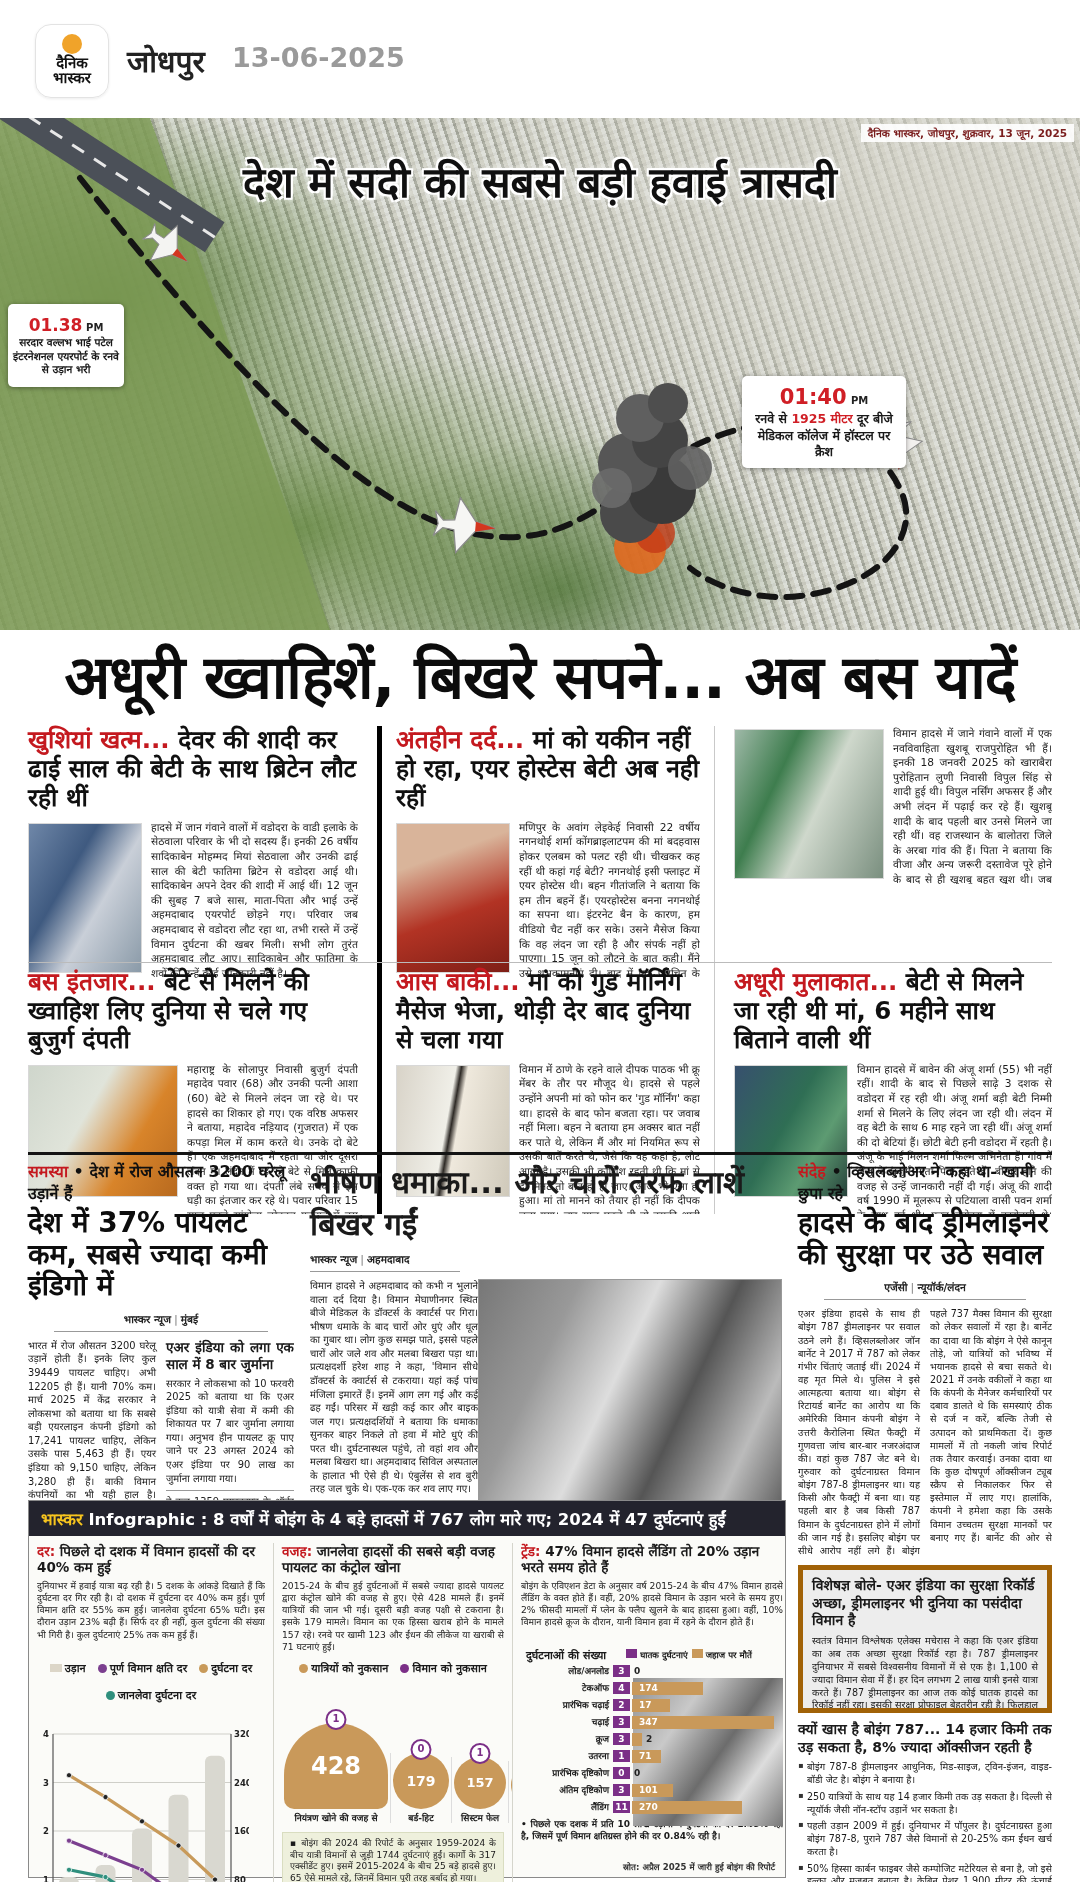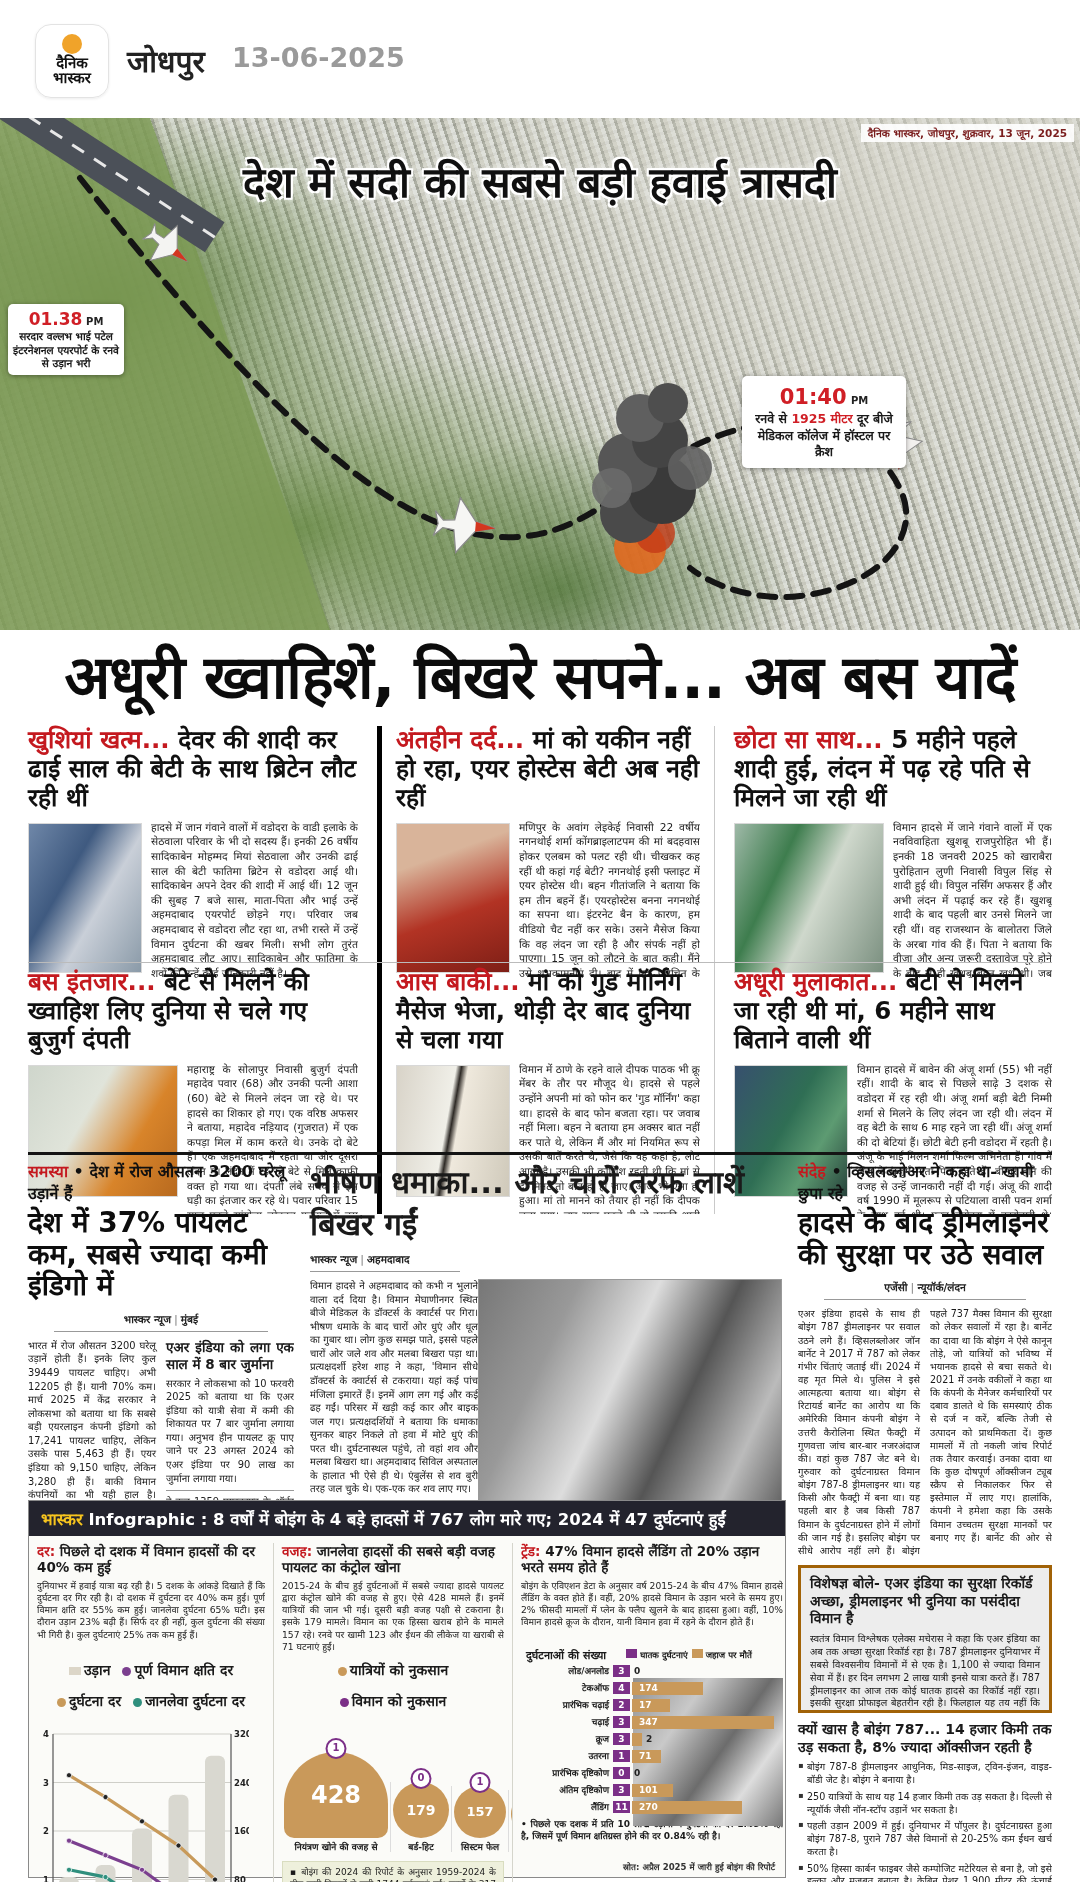--- a/index.html
+++ b/index.html
@@ -18,21 +18,21 @@
       radial-gradient(ellipse 430px 280px at 10% 35%, rgba(86,124,52,.95), rgba(86,124,52,0) 70%),
       radial-gradient(ellipse 520px 300px at 28% 80%, rgba(98,134,62,.85), rgba(98,134,62,0) 70%),
       radial-gradient(ellipse 330px 220px at 52% 92%, rgba(74,112,52,.8), transparent 70%),
       radial-gradient(ellipse 700px 420px at 88% 15%, rgba(216,214,204,.7), transparent 75%),
       repeating-linear-gradient(72deg, rgba(255,255,255,.55) 0 4px, rgba(148,148,138,.38) 4px 7px, rgba(233,230,220,.5) 7px 11px),
       repeating-linear-gradient(-18deg, rgba(110,112,102,.28) 0 3px, transparent 3px 8px);}
   #photo-credit{right:6px;top:6px;background:rgba(255,255,255,.9);color:#7a1d1d;font-size:10.5px;font-weight:700;padding:2px 7px;}
   #photo-headline{left:0;top:34px;width:100%;text-align:center;font-size:42px;font-weight:800;color:#101010;
     text-shadow:-2px -2px 0 #fff,2px -2px 0 #fff,-2px 2px 0 #fff,2px 2px 0 #fff,0 0 10px #fff;}
   .callout{background:#fff;border-radius:5px;box-shadow:0 1px 5px rgba(0,0,0,.4);text-align:center;font-weight:700;}
-  #co-left{left:8px;top:186px;width:106px;padding:4px 5px;font-size:10.5px;line-height:1.3;}
+  #co-left{left:8px;top:186px;width:106px;padding:10px 5px;font-size:10.5px;line-height:1.3;}
   #co-right{left:742px;top:258px;width:150px;padding:8px 7px;font-size:12.5px;line-height:1.3;}
   .t-red{color:#d01f26;}
   .co-time{font-size:17px;font-weight:800;color:#d01f26;}
   #co-right .co-time{font-size:21px;}
   .co-ampm{font-size:10px;color:#222;font-weight:700;}
   
   #main-headline{left:0;top:634px;width:1080px;text-align:center;font-size:60px;font-weight:800;color:#0c0c0c;letter-spacing:-1px;}
   
   .srow{left:28px;width:1024px;display:grid;grid-template-columns:330px 338px 318px;column-gap:19px;}
   #row1{top:726px;height:234px;}
@@ -66,39 +66,39 @@
   #sec-pilot .twocol{height:226px;}
   #sec-blast{left:310px;top:1160px;width:470px;}
   #sec-blast h2{font-size:31px;margin:0 0 5px;font-weight:800;}
   #blast-flex{display:flex;}
   #blast-body{width:168px;font-size:9.9px;line-height:1.37;text-align:justify;height:262px;overflow:hidden;}
   #blast-fig{flex:1;}
   #blast-photo{width:100%;height:222px;border:1px solid #999;background:linear-gradient(115deg,#777,#999 25%,#ddd 45%,#555 65%,#bbb 85%,#666);filter:grayscale(1);}
   #blast-cap{font-size:10px;font-weight:700;margin-top:4px;color:#222;}
   #sec-dream{left:798px;top:1160px;width:254px;}
   #sec-dream .twocol{height:250px;font-size:9.6px;}
-  #expert-box{background:#ededed;border:3px solid #a16207;padding:7px 9px;margin-top:8px;height:148px;overflow:hidden;box-sizing:border-box;}
+  #expert-box{background:#ededed;border:5px solid #a16207;padding:7px 9px;margin-top:8px;height:148px;overflow:hidden;box-sizing:border-box;}
   #expert-box h3{margin:0 0 5px;font-size:14px;line-height:1.25;font-weight:800;}
   #expert-box p{margin:0;font-size:9.6px;line-height:1.35;text-align:justify;}
   #boeing{margin-top:8px;}
   #boeing h3{margin:0 0 5px;font-size:14px;line-height:1.25;font-weight:800;}
   #boeing ul{margin:0;padding:0;list-style:none;font-size:9.6px;line-height:1.33;text-align:justify;height:160px;overflow:hidden;}
   #boeing li{margin-bottom:4px;padding-left:9px;position:relative;}
   #boeing li:before{content:"▪";position:absolute;left:0;top:0;color:#333;font-size:8px;}
   
   #infog{left:28px;top:1500px;width:758px;height:378px;border:1px solid #8a8a8a;background:#fbfbf8;box-sizing:border-box;}
   #infog-hdr{background:#23232d;color:#fff;font-size:16.5px;font-weight:800;padding:6px 12px;white-space:nowrap;overflow:hidden;}
   #infog-hdr .brand{color:#f7c51e;}
   #infog-cols{display:grid;grid-template-columns:228px 240px 262px;column-gap:8px;padding:7px 8px;}
   .icol{overflow:hidden;}
   .icol.c2{border-left:1px solid #d5d5cc;border-right:1px solid #d5d5cc;padding:0 8px;}
   .ihead{font-size:13.5px;font-weight:800;line-height:1.22;margin-bottom:4px;}
   .ihead .ihk{color:#c4191f;}
   .ibody{font-size:9.2px;line-height:1.32;text-align:justify;color:#222;overflow:hidden;}
-  .ileg{display:flex;gap:12px;justify-content:center;font-size:14px;font-weight:700;margin:4px 0 12px;flex-wrap:wrap;}
+  .ileg{display:flex;gap:12px;justify-content:center;font-size:11px;font-weight:700;margin:4px 0 20px;flex-wrap:wrap;}
   .ileg .sw{display:inline-block;width:9px;height:9px;border-radius:50%;margin-right:3px;vertical-align:-1px;}
   .ileg .swb{display:inline-block;width:12px;height:8px;margin-right:3px;}
   
   #chart-cause{display:flex;align-items:flex-end;justify-content:space-between;margin-top:14px;min-height:128px;}
   .bub{position:relative;text-align:center;flex:0 0 auto;padding:0 2px;}
   .bub+.bub{border-left:1px solid #ddd;}
   .bubc{background:#c9995a;color:#fff;font-weight:800;display:flex;align-items:center;justify-content:center;margin:0 auto;}
   .bubbadge{position:absolute;top:-14px;left:50%;transform:translateX(-50%);width:17px;height:17px;border-radius:50%;background:#fff;border:2px solid #7b2f87;color:#7b2f87;font-size:10px;font-weight:800;line-height:16px;text-align:center;}
   .bublab{font-size:9px;font-weight:700;line-height:1.15;margin-top:4px;}
   #cause-note{background:#eef0dc;border:1px solid #d9ddc0;padding:5px 7px;font-size:9px;line-height:1.3;text-align:justify;margin-top:9px;height:66px;overflow:hidden;box-sizing:border-box;}
@@ -187,21 +187,20 @@
     <h2><span class="kick">खुशियां खत्म...</span><span> देवर की शादी कर ढाई साल की बेटी के साथ ब्रिटेन लौट रही थीं</span></h2>
     <div class="sphoto p1"></div>
     <p class="btxt" style="margin:0">हादसे में जान गंवाने वालों में वडोदरा के वाडी इलाके के सेठवाला परिवार के भी दो सदस्य हैं। इनकी 26 वर्षीय सादिकाबेन मोहम्मद मियां सेठवाला और उनकी ढाई साल की बेटी फातिमा ब्रिटेन से वडोदरा आई थी। सादिकाबेन अपने देवर की शादी में आई थीं। 12 जून की सुबह 7 बजे सास, माता-पिता और भाई उन्हें अहमदाबाद एयरपोर्ट छोड़ने गए। परिवार जब अहमदाबाद से वडोदरा लौट रहा था, तभी रास्ते में उन्हें विमान दुर्घटना की खबर मिली। सभी लोग तुरंत अहमदाबाद लौट आए। सादिकाबेन और फातिमा के शवों की उन्हें कोई जानकारी नहीं है।</p>
   </div>
   <div class="story mid">
     <h2><span class="kick">अंतहीन दर्द...</span><span> मां को यकीन नहीं हो रहा, एयर होस्टेस बेटी अब नही रहीं</span></h2>
     <div class="sphoto p2"></div>
     <p class="btxt" style="margin:0">मणिपुर के अवांग लेइकेई निवासी 22 वर्षीय नगनथोई शर्मा कोंगब्राइलाटपम की मां बदहवास होकर एलबम को पलट रही थी। चीखकर कह रहीं थी कहां गई बेटी? नगनथोई इसी फ्लाइट में एयर होस्टेस थी। बहन गीतांजलि ने बताया कि हम तीन बहनें हैं। एयरहोस्टेस बनना नगनथोई का सपना था। इंटरनेट बैन के कारण, हम वीडियो चैट नहीं कर सके। उसने मैसेज किया कि वह लंदन जा रही है और संपर्क नहीं हो पाएगा। 15 जून को लौटने के बात कही। मैंने उसे शुभकामनाएं दी। बाद में एक परिचित के फोन से घटना के बारे में पता चला।</p>
   </div>
   <div class="story">
-    <h2><span class="kick">छोटा सा साथ...</span><span> 5 महीने पहले शादी हुई, लंदन में पढ़ रहे पति से मिलने जा रही थीं</span></h2>
     <div class="sphoto p3 wide"></div>
     <p class="btxt" style="margin:0">विमान हादसे में जाने गंवाने वालों में एक नवविवाहिता खुशबू राजपुरोहित भी हैं। इनकी 18 जनवरी 2025 को खाराबैरा पुरोहितान लुणी निवासी विपुल सिंह से शादी हुई थी। विपुल नर्सिंग अफसर हैं और अभी लंदन में पढ़ाई कर रहे हैं। खुशबू शादी के बाद पहली बार उनसे मिलने जा रही थीं। वह राजस्थान के बालोतरा जिले के अरबा गांव की हैं। पिता ने बताया कि वीजा और अन्य जरूरी दस्तावेज पूरे होने के बाद से ही खुशबू बहुत खुश थी। जब हमने उसे एयरपोर्ट छोड़ा, तब उसने कहा- जल्द हम साथ लौटकर आएंगे। पर, अब वो कभी नहीं लौटेगी। -दूसरा फंट पेज व पेज 2 भी पढ़ें</p>
   </div>
 </div>
 <div id="rule1" class="abs rule"></div>
 
 <div id="row2" class="abs srow">
   <div class="story">
     <h2><span class="kick">बस इंतजार...</span><span> बेटे से मिलने की ख्वाहिश लिए दुनिया से चले गए बुजुर्ग दंपती</span></h2>
     <div class="sphoto p4 wide" style="height:130px"></div>

